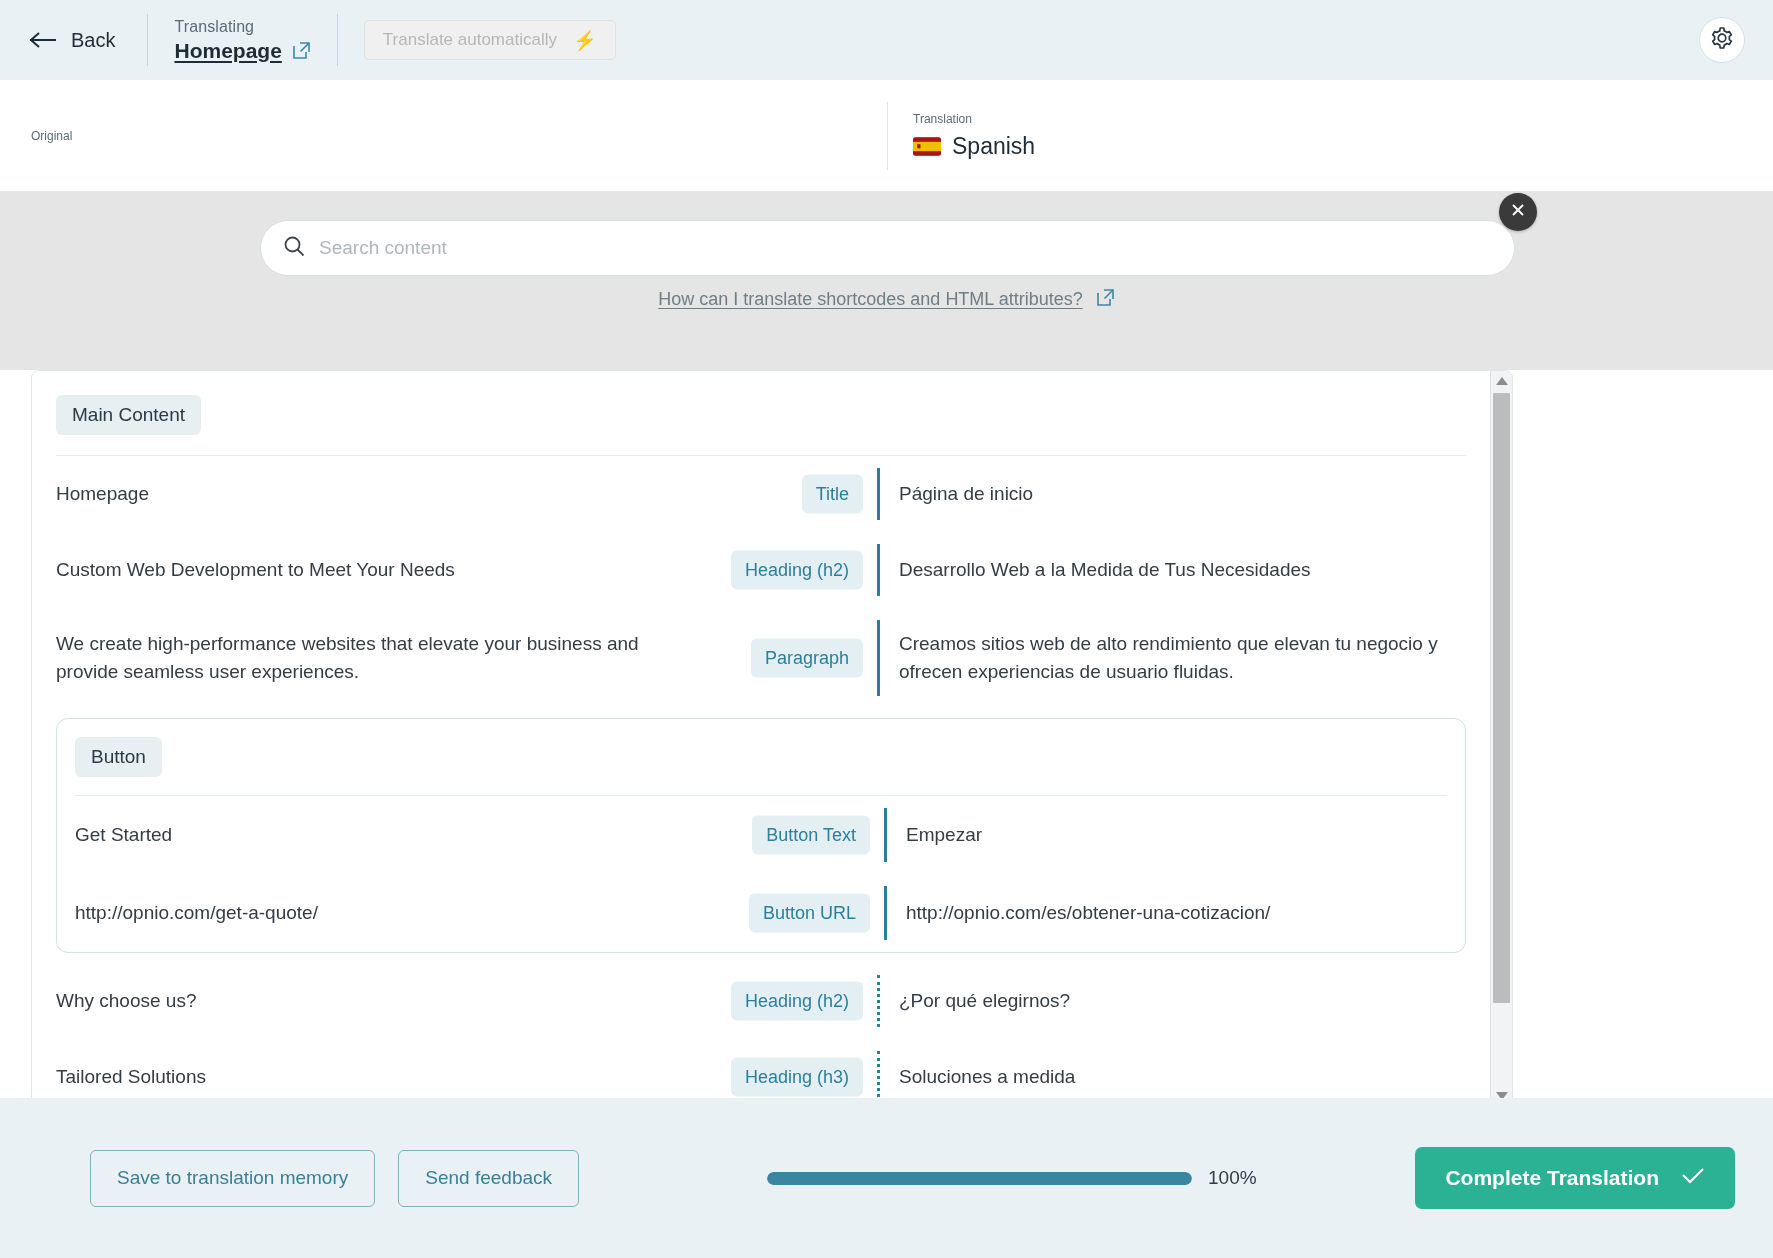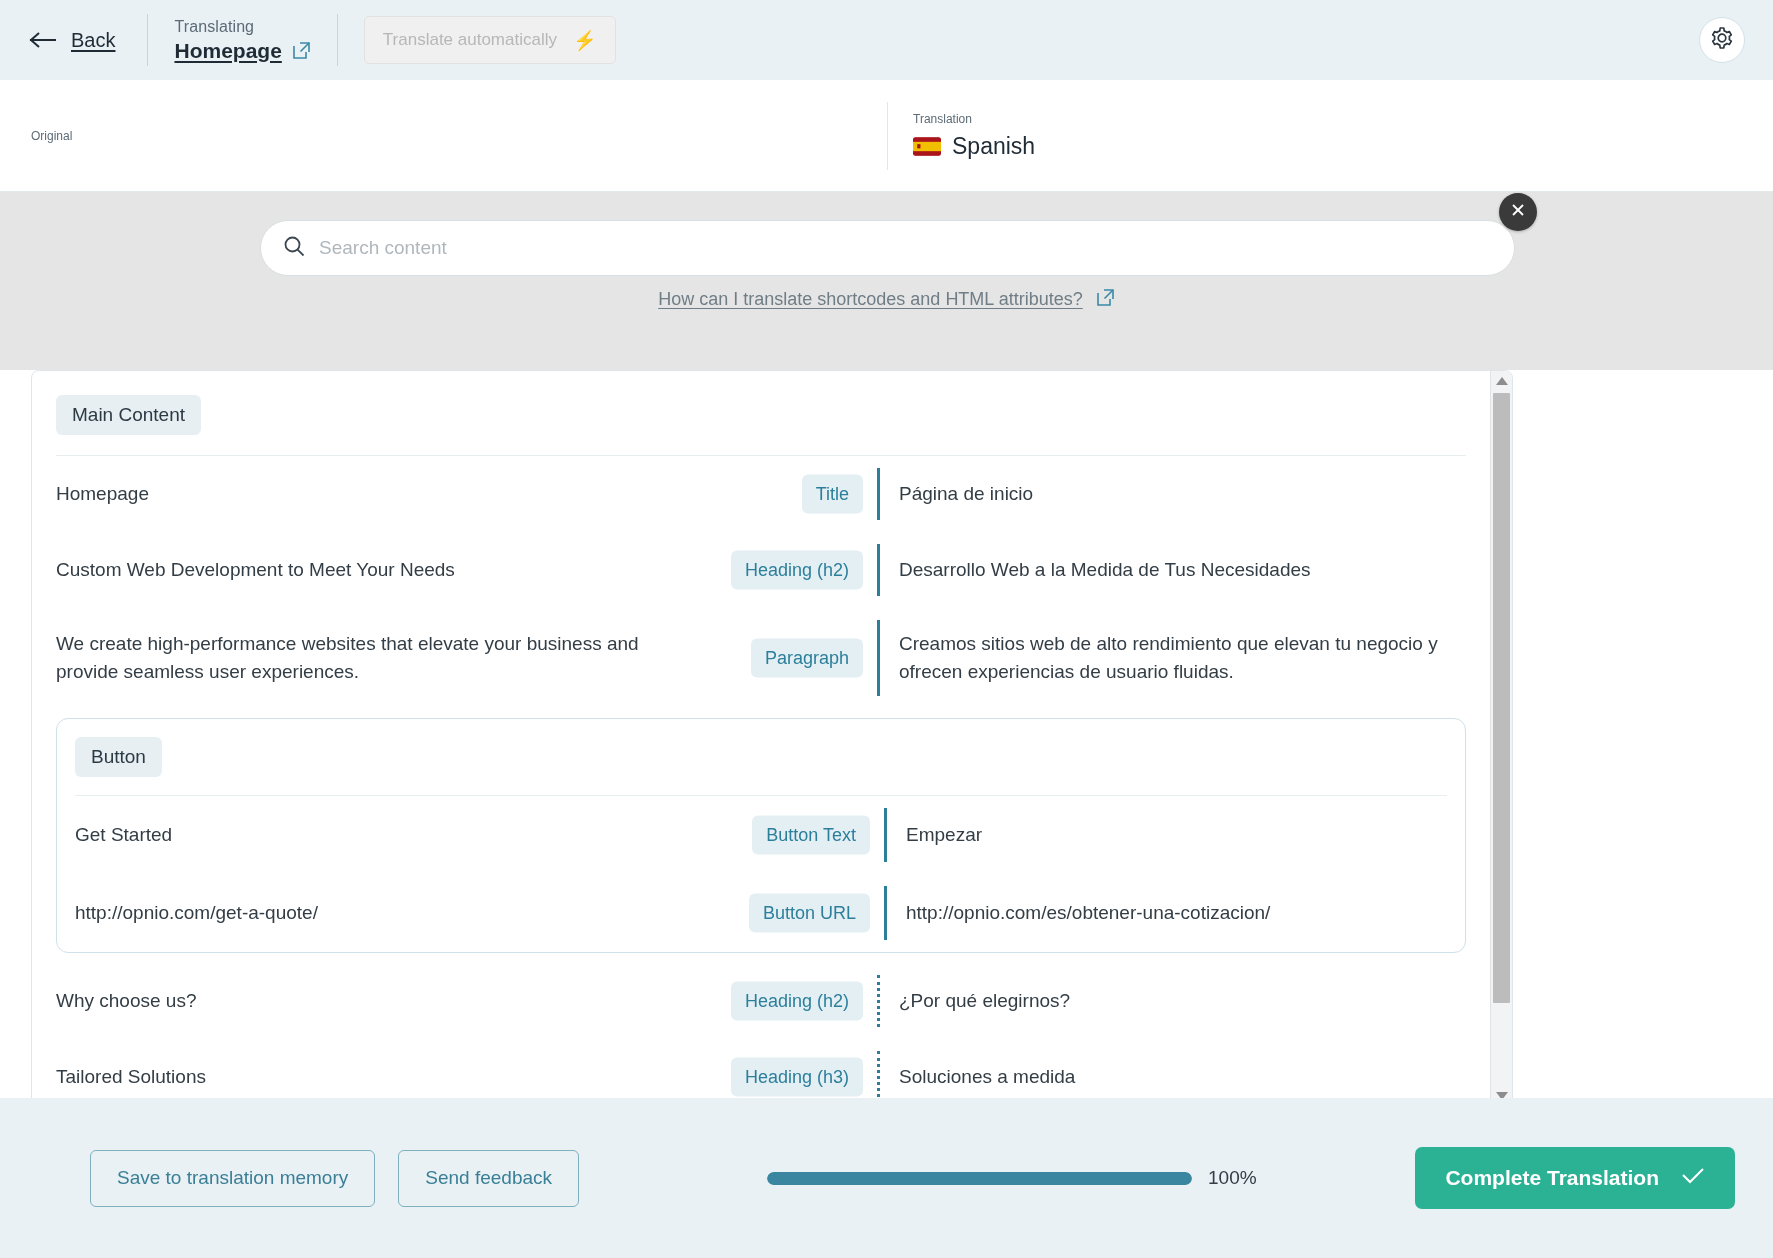--- a/index.html
+++ b/index.html
@@ -16,35 +16,35 @@
     height: 80px; flex: 0 0 80px;
     background: #e9f1f5;
     display: flex; align-items: center;
     padding: 0 28px;
     position: relative;
   }
   .back-wrap { display: flex; align-items: center; gap: 13px; padding-right: 32px; }
   .back-arrow { width: 30px; height: 18px; position: relative; flex: 0 0 auto; }
   .back-arrow svg { display:block; }
   .back-label {
-    font-size: 20px; color: #1f2b35; text-decoration: underline;
+    font-size: 20px; color: #1f2b35; 
     text-underline-offset: 3px; cursor: pointer;
   }
   .vdiv { width: 1px; height: 52px; background: #c7d6de; }
   .translating-block { padding: 0 26px; display: flex; flex-direction: column; gap: 3px; }
   .translating-label { font-size: 16px; color: #5c6b76; letter-spacing: .1px; }
   .translating-row { display: flex; align-items: center; gap: 10px; }
   .translating-page {
     font-size: 21px; color: #1f2b35; font-weight: 600;
     text-decoration: underline; text-underline-offset: 3px; cursor: pointer;
   }
   .ext-icon { width: 19px; height: 19px; display:block; }
   .auto-btn {
     margin-left: 26px;
-    height: 48px; min-width: 248px;
+    height: 40px; min-width: 248px;
     background: #f0f0f0; border: 1px solid #e2e2e2; border-radius: 5px;
     display: flex; align-items: center; justify-content: center; gap: 16px;
     color: #b7b7b7; font-size: 17px; cursor: default;
     padding: 0 18px;
   }
   .bolt { font-size: 19px; color: #c0c0c0; line-height: 1; }
   .gear-btn {
     position: absolute; right: 28px; top: 50%; transform: translateY(-50%);
     width: 46px; height: 46px; border-radius: 50%;
     background: #ffffff; border: 1px solid #d3e1e9;

